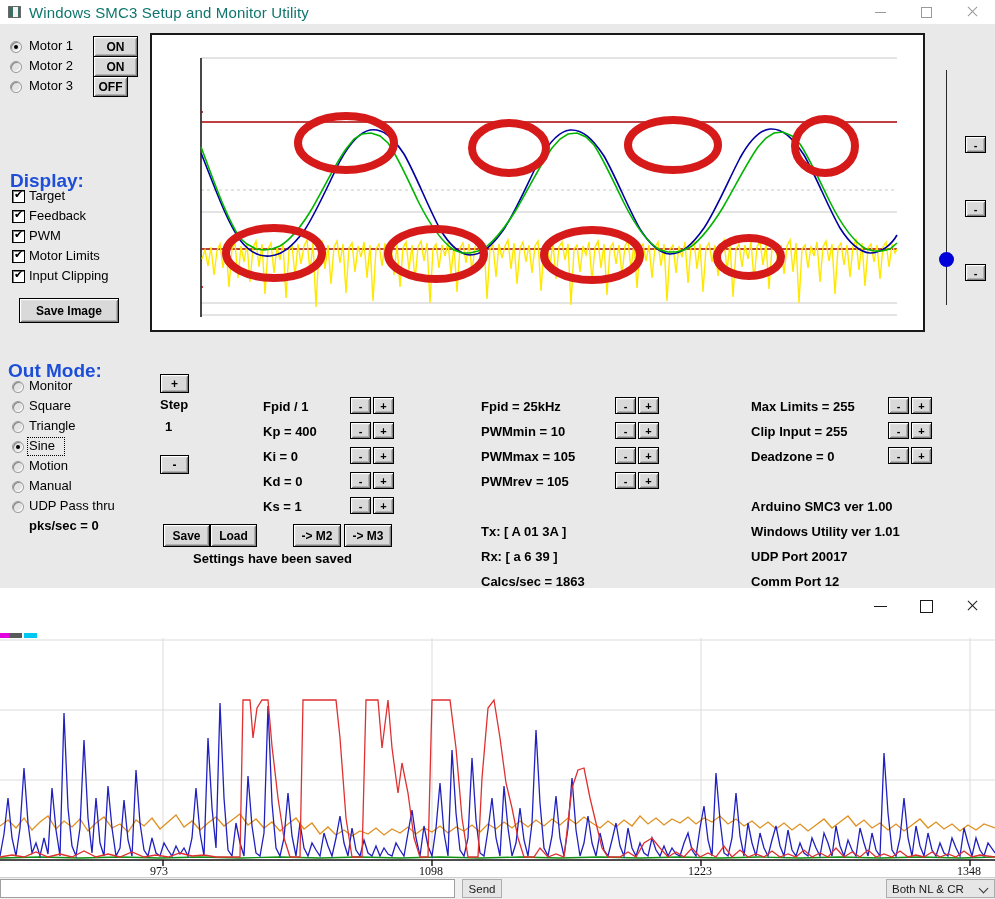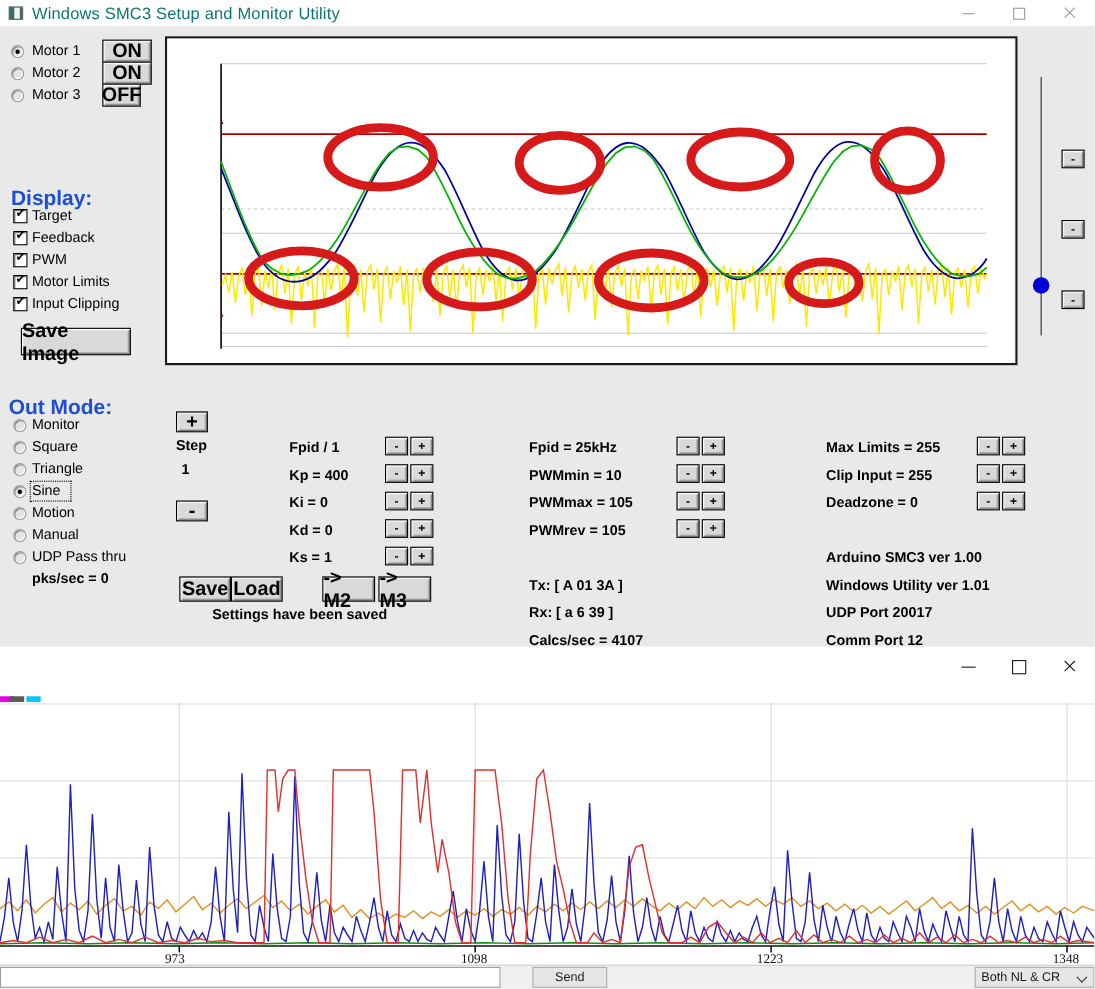--- a/index.html
+++ b/index.html
@@ -74,21 +74,21 @@
   .lbl-b {
     position:absolute; left: 19px; top: 0px;
     font-size: 13px; font-weight: normal; color:#000; white-space:nowrap;
   }
   .w95btn {
     background: #d9d9d9;
     border: 1px solid #000;
     box-shadow: inset 1px 1px 0 #ffffff, inset -1px -1px 0 #808080,
                 inset 2px 2px 0 #dfdfdf, inset -2px -2px 0 #b0b0b0;
     font-family: "Liberation Sans", sans-serif;
-    font-size: 18px; font-weight: bold; color: #000;
+    font-size: 12px; font-weight: bold; color: #000;
     display:flex; align-items:center; justify-content:center;
     cursor: default; user-select:none;
     position: absolute;
   }
   .w95btn.sm { font-size: 11px; font-weight: bold; }
 
   
   .cbrow { position:absolute; height:20px; }
   .cbox {
     position:absolute; left:0; top:2px; width:13px; height:13px;
@@ -144,21 +144,21 @@
 
   #bottombar {
     position:absolute; left:0; top:877px; width:995px; height:22px;
     background:#f0f0f0; border-top:1px solid #cfcfcf;
   }
   #sendinput {
     position:absolute; left:0px; top:879px; width:455px; height:19px;
     background:#fff; border:1px solid #a0a0a0;
   }
   #sendbtn {
-    position:absolute; left:484px; top:879px; width:68px; height:19px;
+    position:absolute; left:462px; top:879px; width:40px; height:19px;
     background:#e6e6e6; border:1px solid #adadad;
     font-size:11.5px; color:#1a1a1a;
     display:flex; align-items:center; justify-content:center;
   }
   #nlselect {
     position:absolute; left:886px; top:879px; width:109px; height:19px;
     background:#e6e6e6; border:1px solid #adadad;
     font-size:11.5px; color:#1a1a1a;
     display:flex; align-items:center; padding-left:5px;
   }
@@ -313,21 +313,21 @@
       <div class="txt" style="left:481px; top:425px;">PWMmax = 105</div>
       <div class="w95btn sm" style="left:615px; top:423px; width:21px; height:17px;">-</div>
       <div class="w95btn sm" style="left:638px; top:423px; width:21px; height:17px;">+</div>
 
       <div class="txt" style="left:481px; top:450px;">PWMrev = 105</div>
       <div class="w95btn sm" style="left:615px; top:448px; width:21px; height:17px;">-</div>
       <div class="w95btn sm" style="left:638px; top:448px; width:21px; height:17px;">+</div>
 
       <div class="txt" style="left:481px; top:500px;">Tx: [ A 01 3A ]</div>
       <div class="txt" style="left:481px; top:525px;">Rx: [ a 6 39 ]</div>
-      <div class="txt" style="left:481px; top:550px;">Calcs/sec = 4107</div>
+      <div class="txt" style="left:481px; top:550px;">Calcs/sec = 1863</div>
 
       <div class="txt" style="left:751px; top:375px;">Max Limits = 255</div>
       <div class="w95btn sm" style="left:888px; top:373px; width:21px; height:17px;">-</div>
       <div class="w95btn sm" style="left:911px; top:373px; width:21px; height:17px;">+</div>
 
       <div class="txt" style="left:751px; top:400px;">Clip Input = 255</div>
       <div class="w95btn sm" style="left:888px; top:398px; width:21px; height:17px;">-</div>
       <div class="w95btn sm" style="left:911px; top:398px; width:21px; height:17px;">+</div>
 
       <div class="txt" style="left:751px; top:425px;">Deadzone = 0</div>

